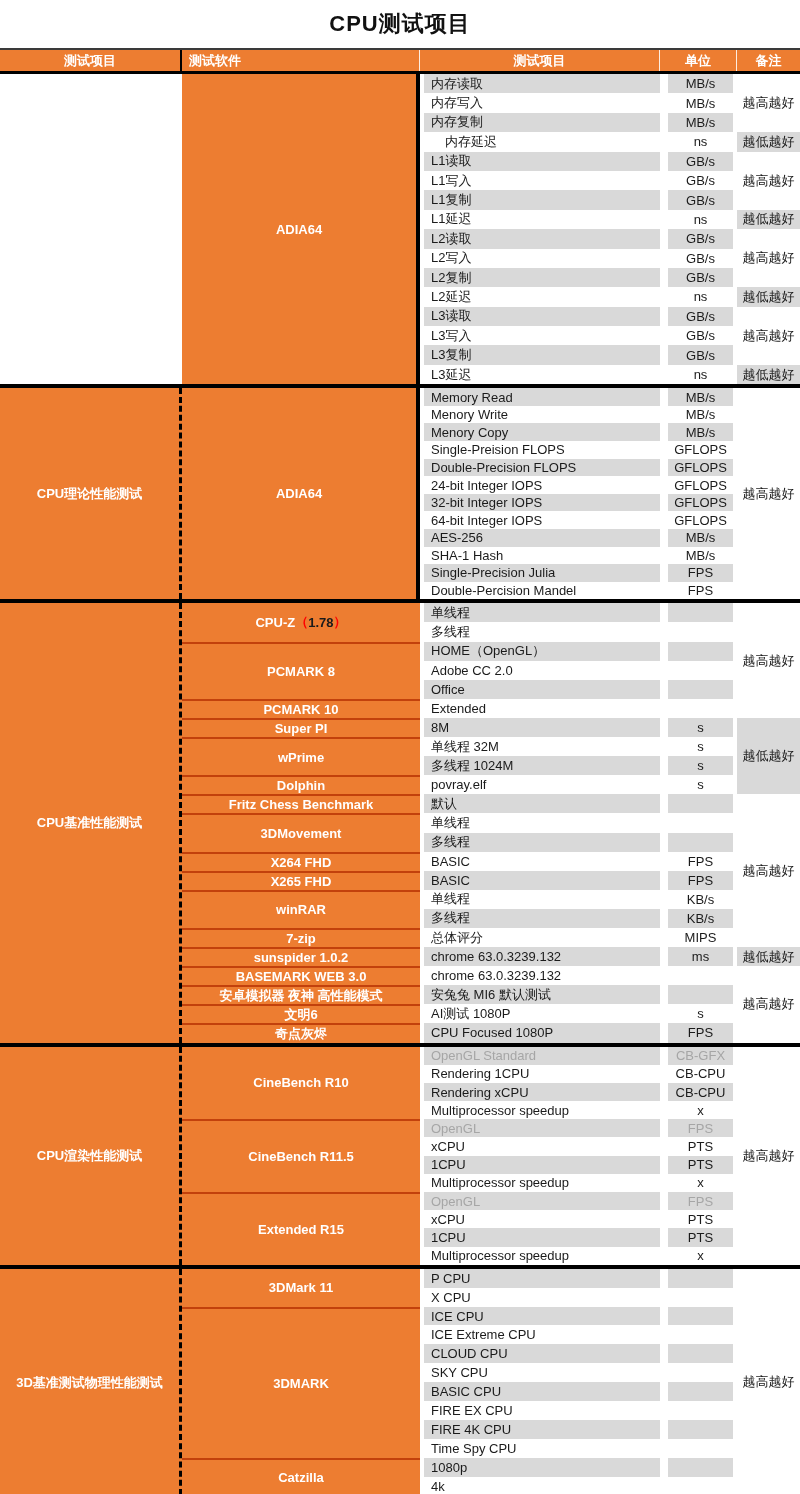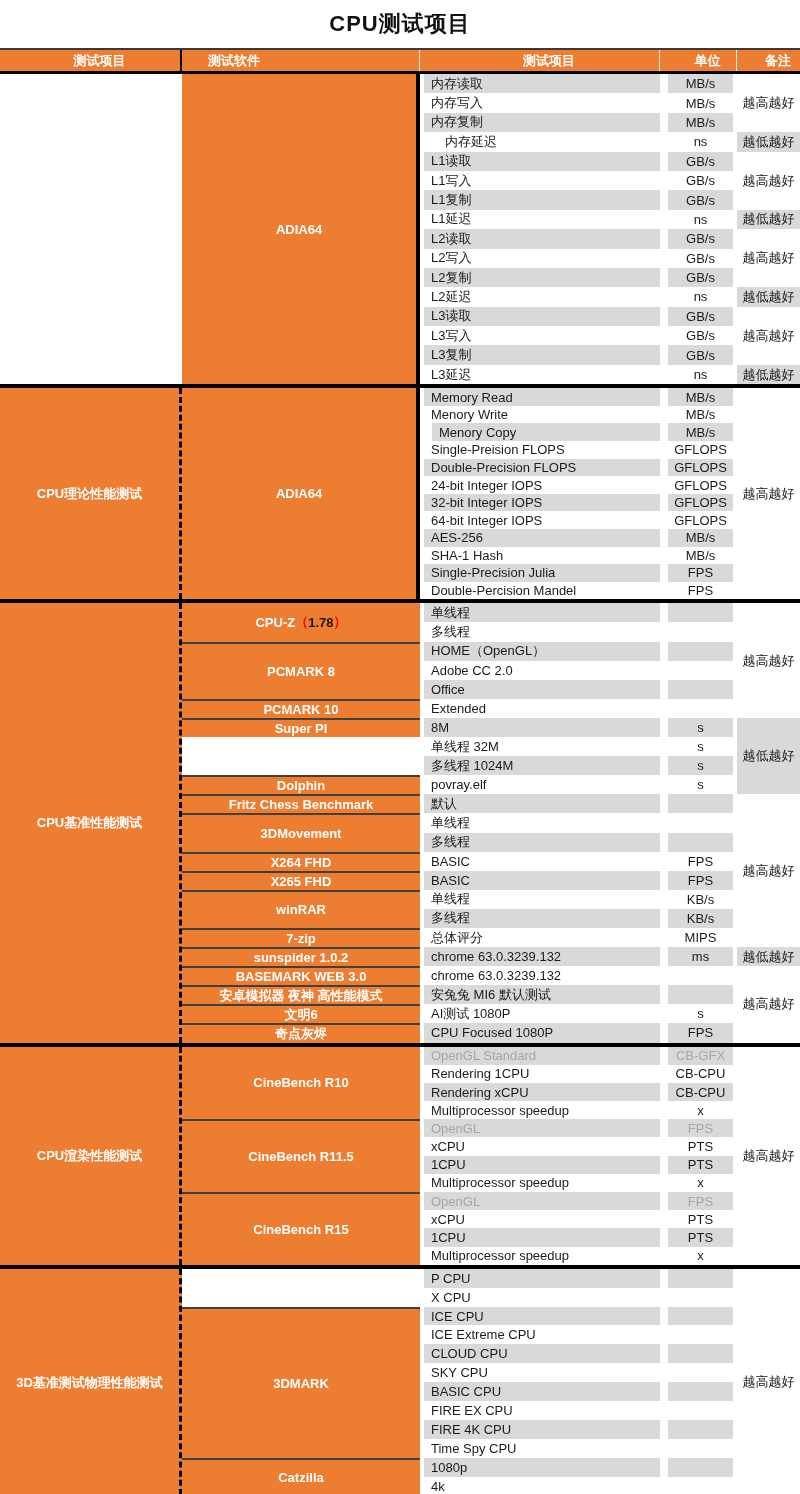--- a/index.html
+++ b/index.html
@@ -6,36 +6,36 @@
   body{width:800px;font-family:"Liberation Sans","DejaVu Sans",sans-serif;}
   .page{width:800px;}
 
   .title{height:48px;display:flex;align-items:center;justify-content:center;
          font-size:22px;font-weight:bold;color:#111;letter-spacing:1px;}
   .thin-rule{height:2px;background:#3a3a3a;}
 
   .header{display:grid;grid-template-columns:182px 238px 240px 77px 63px;
           height:21px;background:var(--orange);border-bottom:3px solid #000;
           color:#fff;font-weight:bold;font-size:13px;}
-  .h{display:flex;align-items:center;justify-content:center;margin-left:19px;}
+  .h{display:flex;align-items:center;justify-content:center;}
   .h1{border-right:2px solid #000;}
   .h2{justify-content:flex-start;padding-left:7px;}
   .h2,.h3,.h4{border-right:1px solid rgba(255,255,255,.85);}
 
   .section{display:grid;grid-template-columns:182px 238px 240px 77px 63px;
            border-top:4px solid #000;}
   .section.first{border-top:none;}
 
   .sec-name{grid-column:1;background:var(--orange);border-right:3px dashed #000;
             color:#fff;font-weight:bold;font-size:13px;line-height:17px;
             display:flex;align-items:center;justify-content:center;text-align:center;padding:0 4px;}
   .sw{grid-column:2;background:var(--orange);color:#fff;font-weight:bold;font-size:13px;
       display:flex;align-items:center;justify-content:center;text-align:center;}
   .sw.bordered{border-right:4px solid #000;}
-  .sw.gap{border-top:2px solid #404040;}
+  .sw.gap{border-top:2px solid #c2410c;}
 
   .cell{font-size:13px;color:#1b1b1b;display:flex;align-items:center;background-clip:padding-box;}
   .item{grid-column:3;padding-left:7px;border-left:4px solid transparent;}
   .unit{grid-column:4;justify-content:center;border-left:8px solid transparent;
         border-right:4px solid transparent;}
   .gray-bg{background-color:var(--row-gray);}
   .muted{color:var(--muted) !important;}
 
   .remark{grid-column:5;display:flex;align-items:center;justify-content:center;
           font-size:13px;color:#1b1b1b;}
@@ -98,21 +98,21 @@
         <div class="remark" style="grid-row: 13 / span 3;">越高越好</div>
         <div class="remark gray" style="grid-row: 16 / span 1;">越低越好</div>
       </div>
       <div class="section" style="grid-auto-rows: 17.6px;">
         <div class="sec-name" style="grid-row: 1 / span 12;">CPU理论性能测试</div>
         <div class="sw bordered" style="grid-row: 1 / span 12;">ADIA64</div>
         <div class="cell item gray-bg" style="grid-row: 1;">Memory Read</div>
         <div class="cell unit gray-bg" style="grid-row: 1;">MB/s</div>
         <div class="cell item" style="grid-row: 2;">Menory Write</div>
         <div class="cell unit" style="grid-row: 2;">MB/s</div>
-        <div class="cell item gray-bg" style="grid-row: 3; margin-left: 8px;">Menory Copy</div>
+        <div class="cell item gray-bg" style="grid-row: 3;">Menory Copy</div>
         <div class="cell unit gray-bg" style="grid-row: 3;">MB/s</div>
         <div class="cell item" style="grid-row: 4;">Single-Preision FLOPS</div>
         <div class="cell unit" style="grid-row: 4;">GFLOPS</div>
         <div class="cell item gray-bg" style="grid-row: 5;">Double-Precision FLOPS</div>
         <div class="cell unit gray-bg" style="grid-row: 5;">GFLOPS</div>
         <div class="cell item" style="grid-row: 6;">24-bit Integer IOPS</div>
         <div class="cell unit" style="grid-row: 6;">GFLOPS</div>
         <div class="cell item gray-bg" style="grid-row: 7;">32-bit Integer IOPS</div>
         <div class="cell unit gray-bg" style="grid-row: 7;">GFLOPS</div>
         <div class="cell item" style="grid-row: 8;">64-bit Integer IOPS</div>
@@ -131,20 +131,21 @@
         <div class="sec-name" style="grid-row: 1 / span 23;">CPU基准性能测试</div>
         <div class="sw" style="grid-row: 1 / span 2;">
           <span style="color: rgb(255, 255, 255);">CPU-Z </span>
           <span style="color: rgb(255, 0, 0);">（</span>
           <span style="color: rgb(27, 27, 27);">1.78</span>
           <span style="color: rgb(255, 0, 0);">）</span>
         </div>
         <div class="sw gap" style="grid-row: 3 / span 3;">PCMARK 8</div>
         <div class="sw gap" style="grid-row: 6 / span 1;">PCMARK 10</div>
         <div class="sw gap" style="grid-row: 7 / span 1;">Super PI</div>
+        <div class="sw gap" style="grid-row: 8 / span 2;">wPrime</div>
         <div class="sw gap" style="grid-row: 10 / span 1;">Dolphin</div>
         <div class="sw gap" style="grid-row: 11 / span 1;">Fritz Chess Benchmark</div>
         <div class="sw gap" style="grid-row: 12 / span 2;">3DMovement</div>
         <div class="sw gap" style="grid-row: 14 / span 1;">X264 FHD</div>
         <div class="sw gap" style="grid-row: 15 / span 1;">X265 FHD</div>
         <div class="sw gap" style="grid-row: 16 / span 2;">winRAR</div>
         <div class="sw gap" style="grid-row: 18 / span 1;">7-zip</div>
         <div class="sw gap" style="grid-row: 19 / span 1;">sunspider 1.0.2</div>
         <div class="sw gap" style="grid-row: 20 / span 1;">BASEMARK WEB 3.0</div>
         <div class="sw gap" style="grid-row: 21 / span 1;">安卓模拟器 夜神 高性能模式</div>
@@ -199,21 +200,21 @@
         <div class="remark" style="grid-row: 1 / span 6;">越高越好</div>
         <div class="remark gray" style="grid-row: 7 / span 4;">越低越好</div>
         <div class="remark" style="grid-row: 11 / span 8;">越高越好</div>
         <div class="remark gray" style="grid-row: 19 / span 1;">越低越好</div>
         <div class="remark" style="grid-row: 20 / span 4;">越高越好</div>
       </div>
       <div class="section" style="grid-auto-rows: 18.2px;">
         <div class="sec-name" style="grid-row: 1 / span 12;">CPU渲染性能测试</div>
         <div class="sw" style="grid-row: 1 / span 4;">CineBench R10</div>
         <div class="sw gap" style="grid-row: 5 / span 4;">CineBench R11.5</div>
-        <div class="sw gap" style="grid-row: 9 / span 4;">CineBench R15</div>
+        <div class="sw gap" style="grid-row: 9 / span 4;">Extended R15</div>
         <div class="cell item gray-bg muted" style="grid-row: 1;">OpenGL Standard</div>
         <div class="cell unit gray-bg muted" style="grid-row: 1;">CB-GFX</div>
         <div class="cell item" style="grid-row: 2;">Rendering 1CPU</div>
         <div class="cell unit" style="grid-row: 2;">CB-CPU</div>
         <div class="cell item gray-bg" style="grid-row: 3;">Rendering xCPU</div>
         <div class="cell unit gray-bg" style="grid-row: 3;">CB-CPU</div>
         <div class="cell item" style="grid-row: 4;">Multiprocessor speedup</div>
         <div class="cell unit" style="grid-row: 4;">x</div>
         <div class="cell item gray-bg muted" style="grid-row: 5;">OpenGL</div>
         <div class="cell unit gray-bg muted" style="grid-row: 5;">FPS</div>
@@ -228,20 +229,21 @@
         <div class="cell item" style="grid-row: 10;">xCPU</div>
         <div class="cell unit" style="grid-row: 10;">PTS</div>
         <div class="cell item gray-bg" style="grid-row: 11;">1CPU</div>
         <div class="cell unit gray-bg" style="grid-row: 11;">PTS</div>
         <div class="cell item" style="grid-row: 12;">Multiprocessor speedup</div>
         <div class="cell unit" style="grid-row: 12;">x</div>
         <div class="remark" style="grid-row: 1 / span 12;">越高越好</div>
       </div>
       <div class="section" style="grid-auto-rows: 18.9px;">
         <div class="sec-name" style="grid-row: 1 / span 12;">3D基准测试物理性能测试</div>
+        <div class="sw" style="grid-row: 1 / span 2;">3DMark 11</div>
         <div class="sw gap" style="grid-row: 3 / span 8;">3DMARK</div>
         <div class="sw gap" style="grid-row: 11 / span 2;">Catzilla</div>
         <div class="cell item gray-bg" style="grid-row: 1;">P CPU</div>
         <div class="cell unit gray-bg" style="grid-row: 1;"></div>
         <div class="cell item" style="grid-row: 2;">X CPU</div>
         <div class="cell unit" style="grid-row: 2;"></div>
         <div class="cell item gray-bg" style="grid-row: 3;">ICE CPU</div>
         <div class="cell unit gray-bg" style="grid-row: 3;"></div>
         <div class="cell item" style="grid-row: 4;">ICE Extreme CPU</div>
         <div class="cell unit" style="grid-row: 4;"></div>

